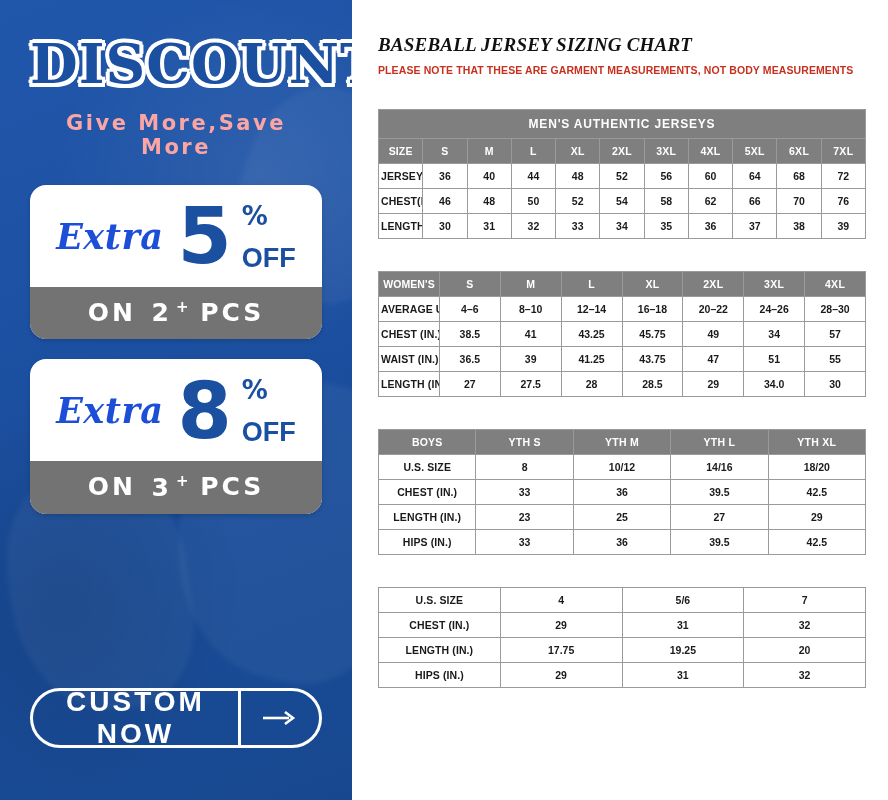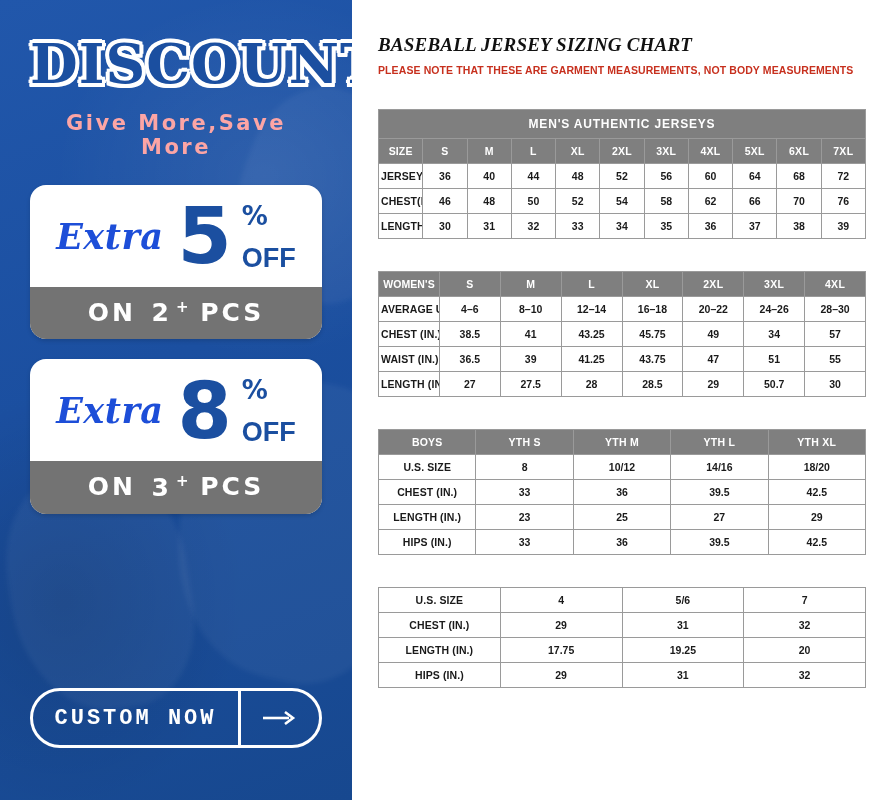--- a/index.html
+++ b/index.html
@@ -162,23 +162,23 @@
     border: 3px solid #ffffff;
     border-radius: 30px;
     height: 54px;
     display: flex;
     align-items: center;
     justify-content: center;
     position: relative;
   }
   .cta-label {
     color: #ffffff;
-    font-family: Liberation Mono, monospace;
-    font-weight: bold;
-    font-size: 22px;
+    font-family: Liberation Sans, sans-serif;
+    font-weight: bold;
+    font-size: 28px;
     letter-spacing: 3px;
     flex: 1;
     text-align: center;
   }
   .cta-arrowbox {
     width: 78px;
     height: 100%;
     border-left: 3px solid #ffffff;
     display: flex;
     align-items: center;
@@ -419,21 +419,21 @@
         <td>51</td>
         <td>55</td>
       </tr>
       <tr>
         <td class="rowlab">LENGTH (IN.)</td>
         <td>27</td>
         <td>27.5</td>
         <td>28</td>
         <td>28.5</td>
         <td>29</td>
-        <td>50.7</td>
+        <td>34.0</td>
         <td>30</td>
       </tr>
     </tbody>
       </table>
 
     <table class="sz">
       <tbody>
           <tr>
         <td class="hdr rowlab">BOYS</td>
         <td class="hdr">YTH S</td>

